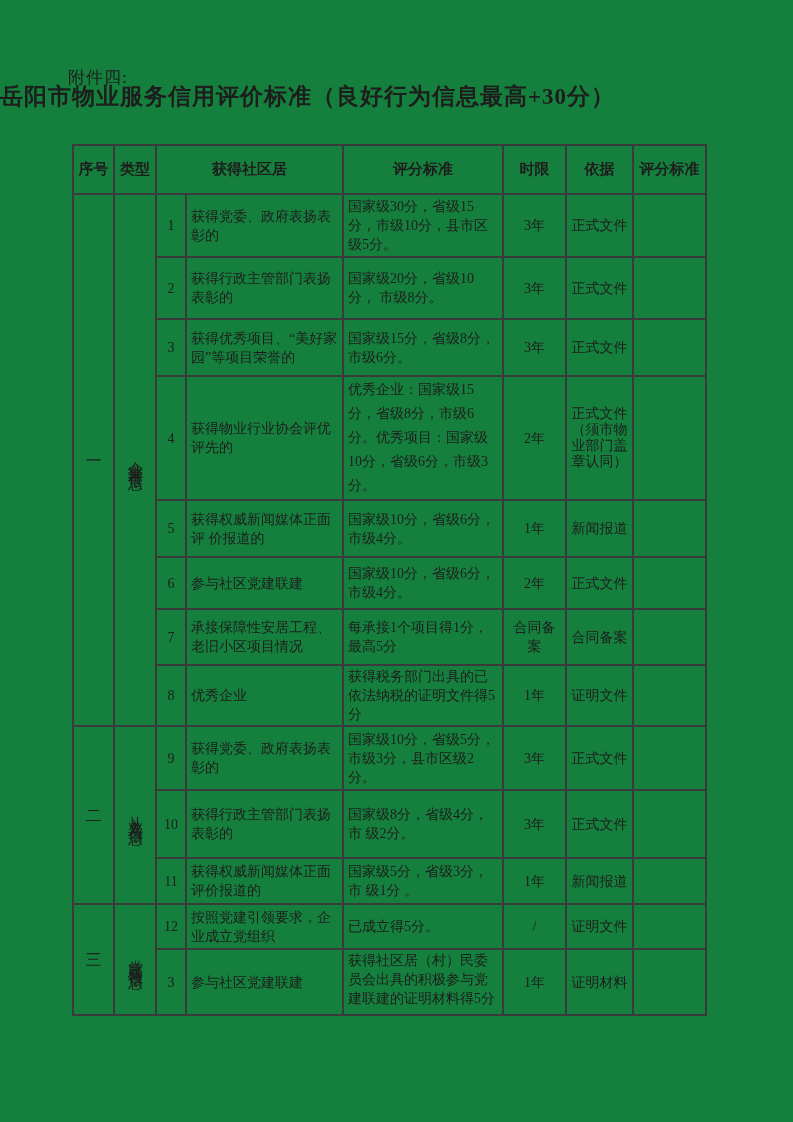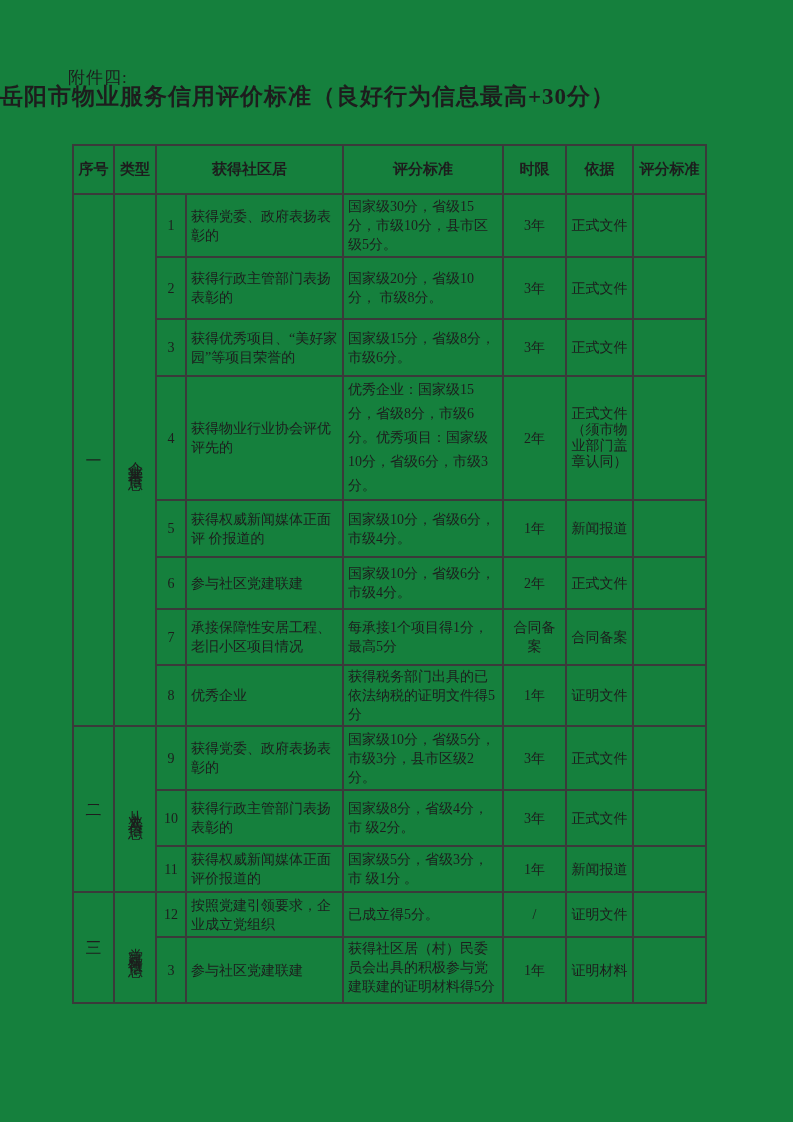--- a/index.html
+++ b/index.html
@@ -151,21 +151,21 @@
       <tr style="height:64px">
         <td class="groupno-cell" rowspan="3">二</td>
         <td class="type-cell" rowspan="3"><span class="vertical">从业人员信息</span></td>
         <td class="c">9</td>
         <td class="content-cell">获得党委、政府表扬表彰的</td>
         <td class="score-cell">国家级10分，省级5分，市级3分，县市区级2分。</td>
         <td class="c">3年</td>
         <td class="c">正式文件</td>
         <td class="c"></td>
       </tr>
-      <tr style="height:56px">
+      <tr style="height:68px">
         <td class="c">10</td>
         <td class="content-cell">获得行政主管部门表扬表彰的</td>
         <td class="score-cell">国家级8分，省级4分，市 级2分。</td>
         <td class="c">3年</td>
         <td class="c">正式文件</td>
         <td class="c"></td>
       </tr>
       <tr style="height:46px">
         <td class="c">11</td>
         <td class="content-cell">获得权威新闻媒体正面评价报道的</td>

